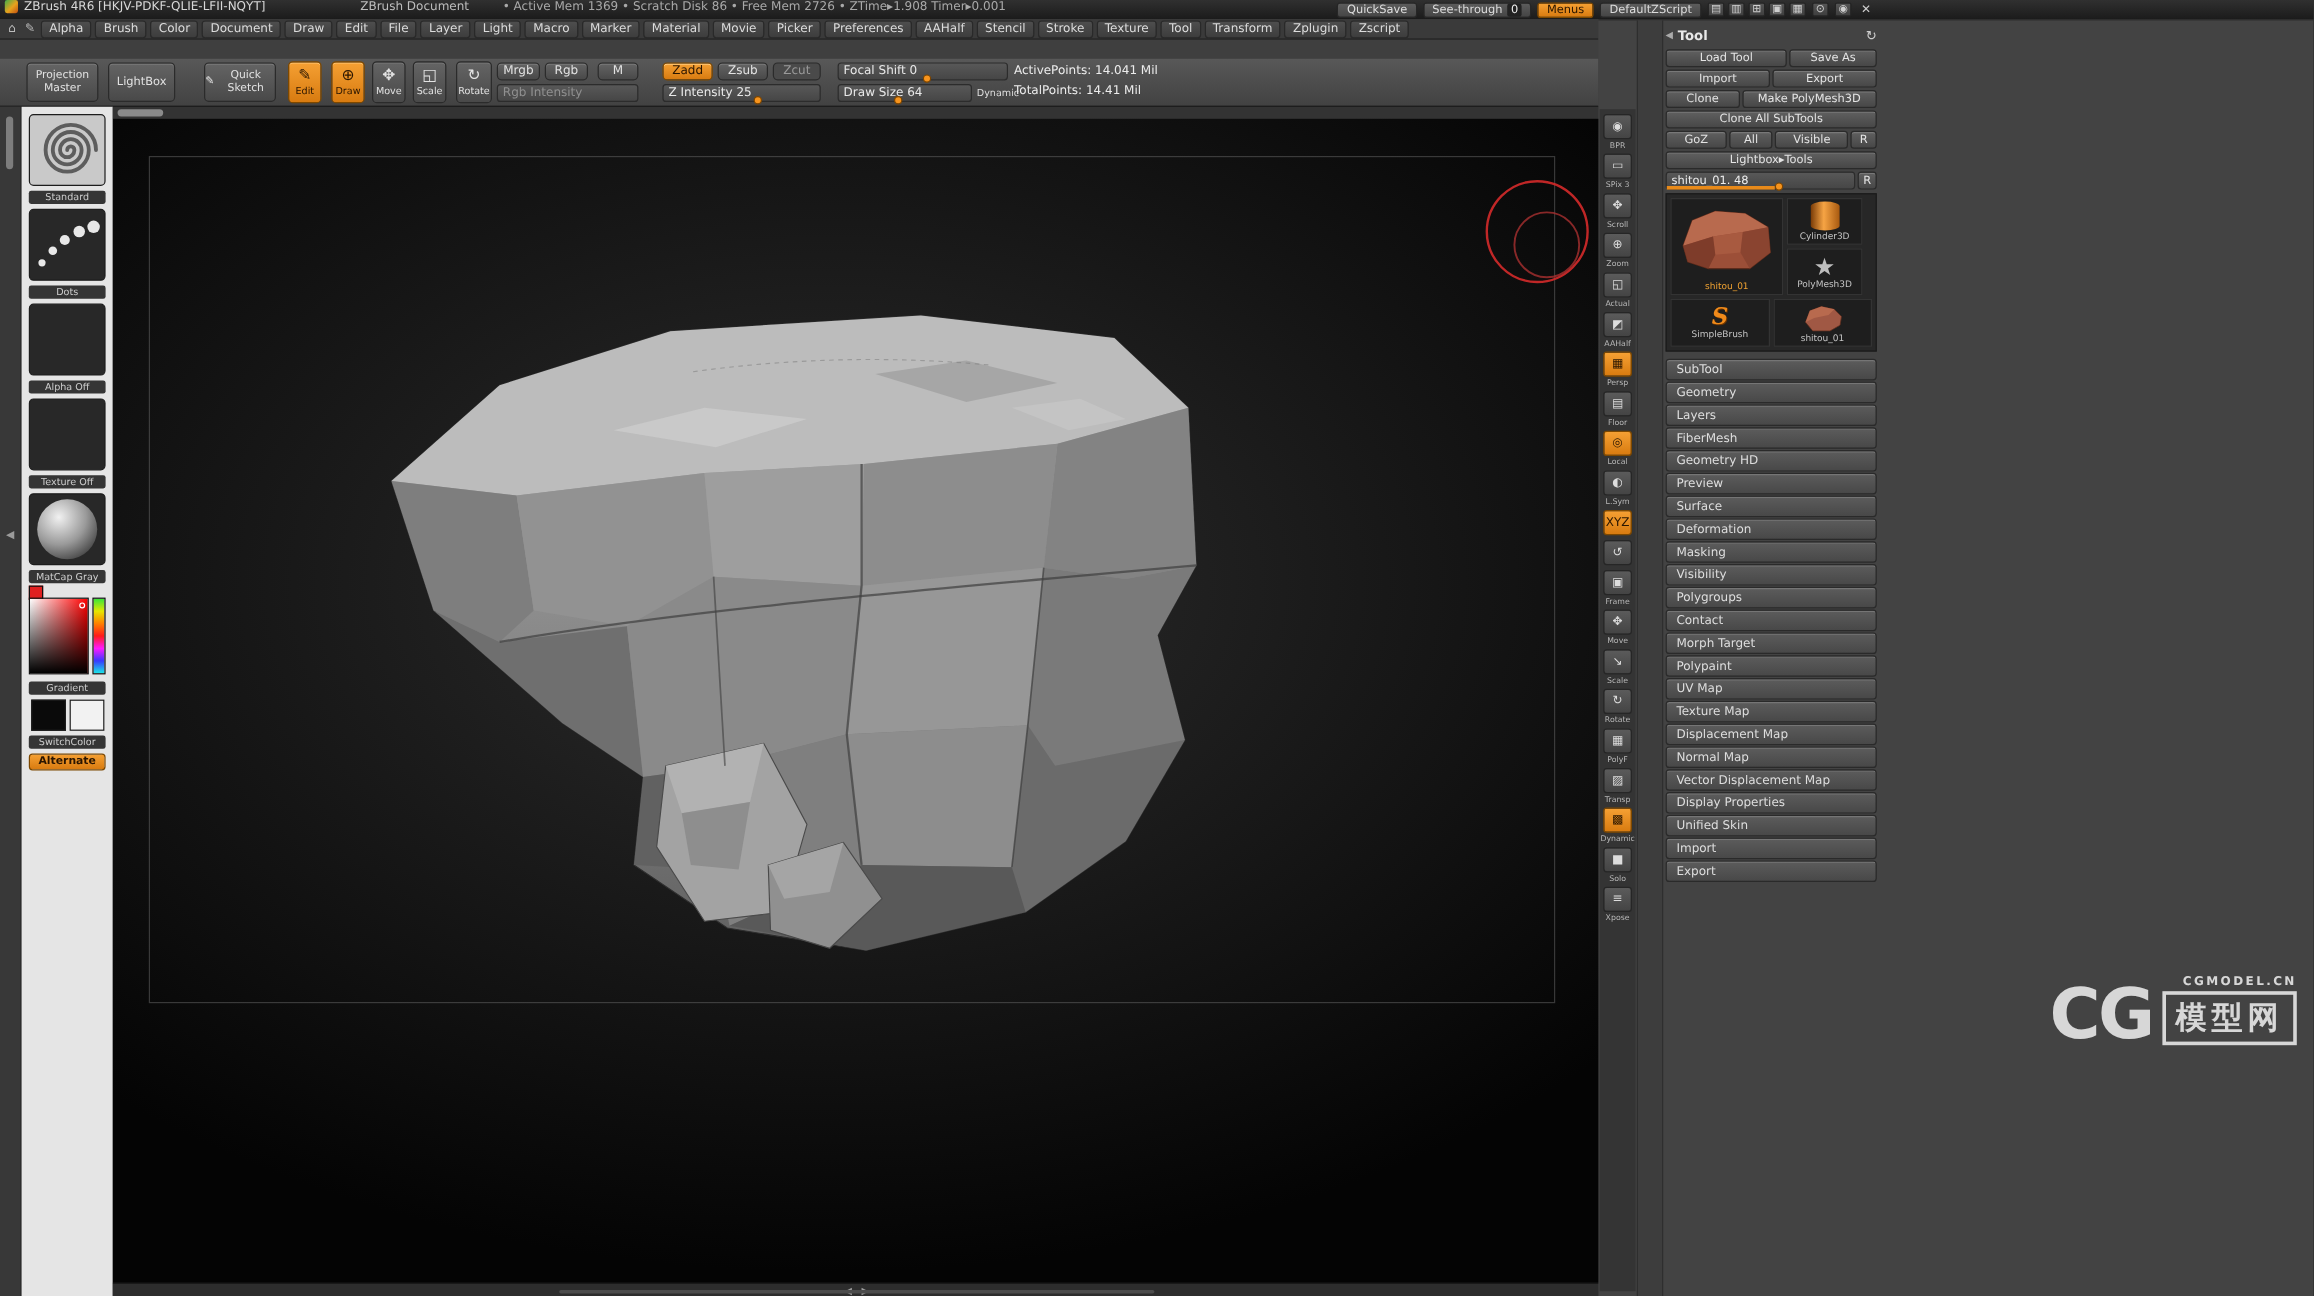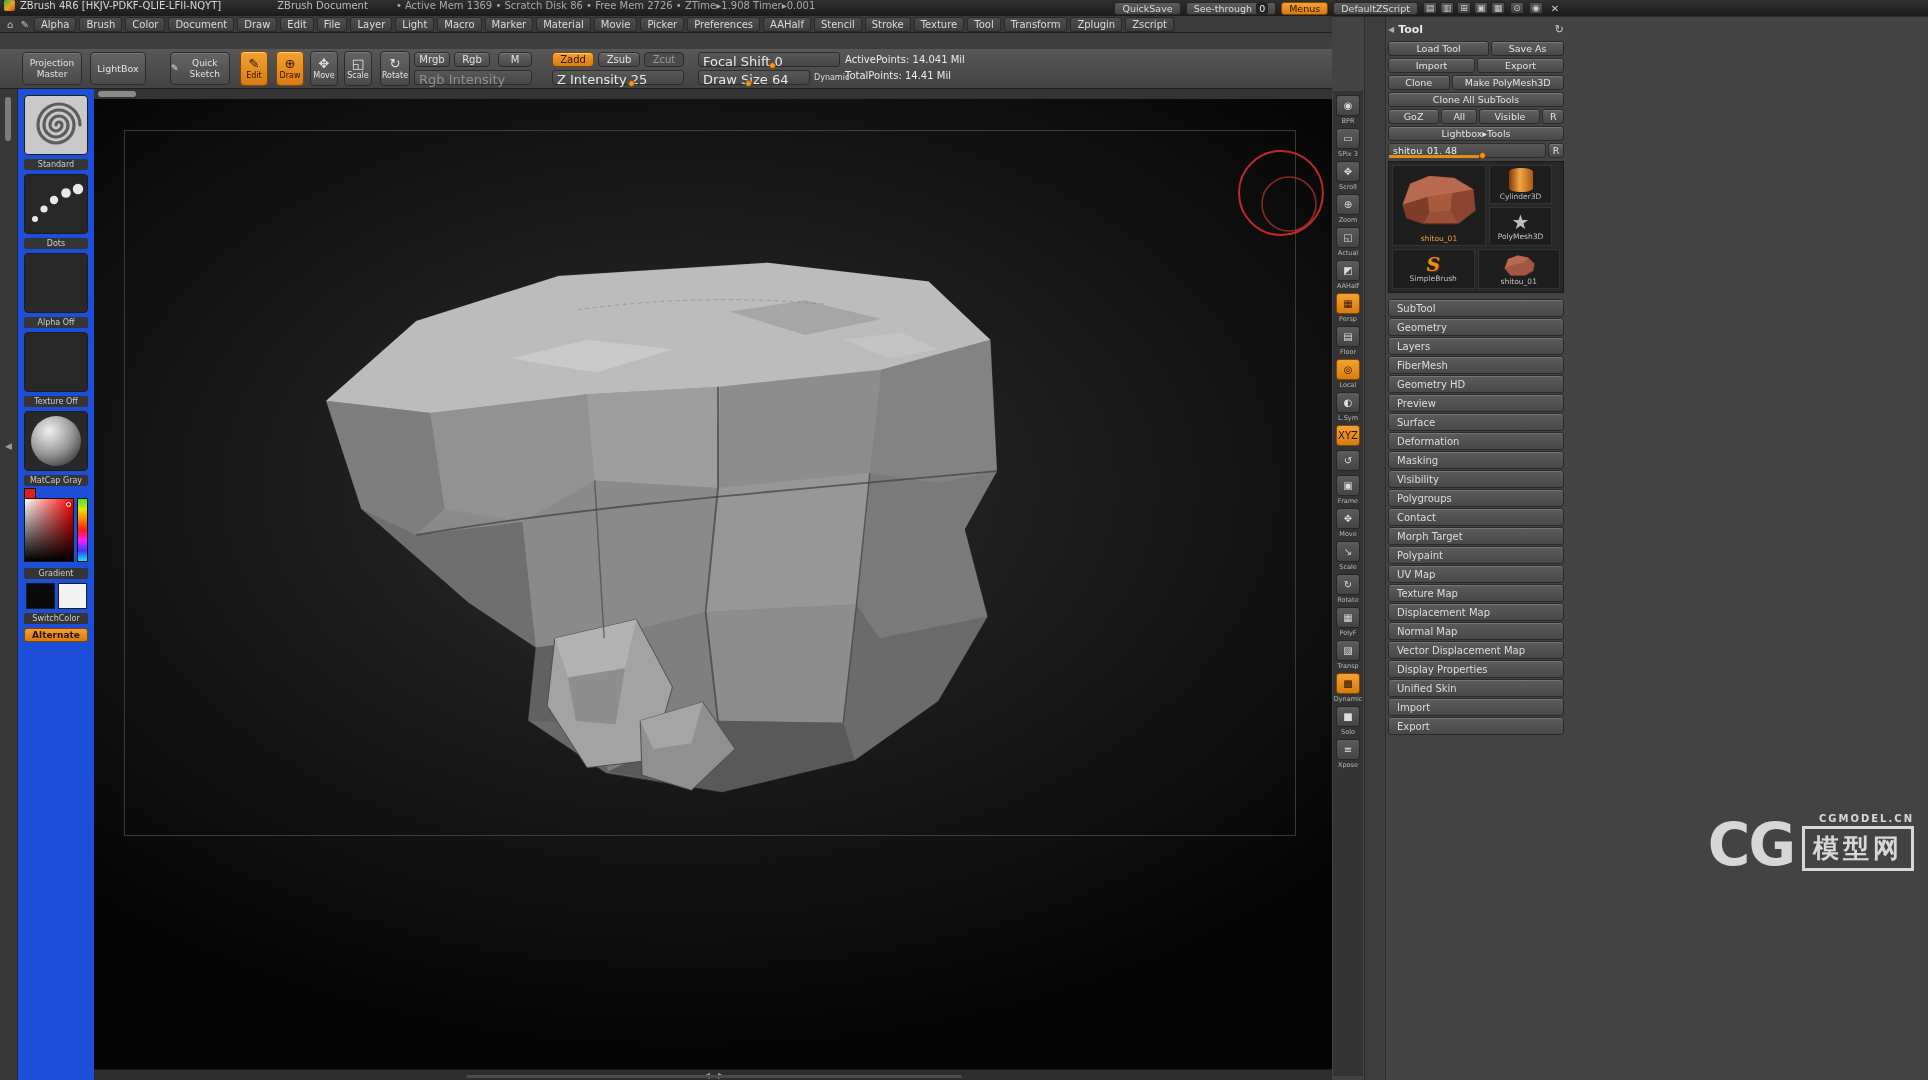--- a/index.html
+++ b/index.html
@@ -7,21 +7,21 @@
               font-family:"DejaVu Sans", sans-serif; }
   .app { position:relative; width:1928px; height:1080px; background:#3f3f3f; }
 
   
   .titlebar { position:absolute; left:0; top:0; width:1928px; height:16px;
               background:linear-gradient(#303030,#1b1b1b); color:#c6c6c6;
               font-size:10px; display:flex; align-items:flex-start; padding:0 4px; }
   .tb-logo { width:11px; height:11px; border-radius:2px; margin-right:5px;
              background:linear-gradient(135deg,#3fae4a 0%,#e8a21d 55%,#c05010 100%); }
   .tb-app { color:#d8d8d8; white-space:nowrap; }
-  .tb-doc { margin-left:56px; color:#bdbdbd; white-space:nowrap; }
+  .tb-doc { margin-left:79px; color:#bdbdbd; white-space:nowrap; }
   .tb-stats { margin-left:28px; color:#a9a9a9; white-space:nowrap; }
   .tb-right { position:absolute; right:366px; top:1px; height:14px; display:flex; align-items:center; gap:5px; }
   .tb-btn { height:13px; padding:0 7px; font-size:9.5px; color:#ddd; display:flex; align-items:center;
             background:linear-gradient(#5c5c5c,#454545); border:1px solid #262626; border-radius:3px; white-space:nowrap; }
   .tb-btn.orange { background:linear-gradient(#f5a033,#d87b10); color:#2a1600; border-color:#7d4800; }
   .tb-val { display:inline-block; margin-left:4px; padding:0 3px; background:#222; border-radius:2px; color:#eee; }
   .ti { width:14px; height:12px; font-size:9px; color:#cfcfcf; display:inline-flex;
         align-items:center; justify-content:center; background:linear-gradient(#565656,#3e3e3e);
         border:1px solid #242424; border-radius:2px; }
   .ti.plain { background:none; border:none; font-size:10px; }
@@ -44,36 +44,36 @@
            border:1px solid #2b2b2b; box-shadow:inset 0 1px 0 #7a7a7a; color:#e2e2e2;
            display:flex; align-items:center; justify-content:center; text-align:center; }
   .tsbtn.two { font-size:9px; line-height:1.15; }
   .tsicon { flex-direction:column; gap:0; font-size:8px; }
   .tsicon .g { font-size:13px; line-height:14px; }
   .tsbtn.on { background:linear-gradient(#f5a033,#d87b10); color:#2a1500; border-color:#7d4800; box-shadow:inset 0 1px 0 #ffc97a; }
   .tstxt { height:15px; font-size:10px; padding:0 4px; }
   .tstxt.on { background:linear-gradient(#f5a033,#d87b10); color:#2a1500; border-color:#7d4800; }
   .tstxt.dis { color:#9a9a9a; background:#4a4a4a; box-shadow:none; }
   .zslider { position:absolute; height:15px; background:linear-gradient(#585858,#464646);
-             border:1px solid #2c2c2c; border-radius:3px; font-size:13px; color:#e8e8e8;text-align:right; }
+             border:1px solid #2c2c2c; border-radius:3px; font-size:10px; color:#e8e8e8;text-align:right; }
   .zslider .zs-text { position:absolute; left:4px; top:1px; white-space:nowrap; }
   .zs-dot { position:absolute; bottom:-3px; width:7px; height:7px; border-radius:50%;
             background:#f7941d; border:1px solid #7a4400; }
   .zs-fill { position:absolute; bottom:-1px; left:0; height:3px; background:#e88a1a; }
   .zslider.dis { color:#909090; }
   .ts-label { position:absolute; font-size:8px; color:#ddd; }
   .stat { position:absolute; font-size:10px; color:#ececec; white-space:nowrap; }
 
   
   .workspace { position:absolute; left:0; top:73px; width:1332px; height:991px; }
   .left-strip { position:absolute; left:0; top:0; width:18px; height:991px; background:#383838; border-right:1px solid #262626; }
   .ls-handle { position:absolute; left:5px; top:8px; width:6px; height:44px; background:#7d7d7d; border-radius:3px; }
   .ls-arrow { position:absolute; left:5px; top:352px; font-size:9px; color:#9b9b9b; }
 
-  .left-tray { position:absolute; left:18px; top:0; width:76px; height:991px; background:#1d4ed8;
+  .left-tray { position:absolute; left:18px; top:0; width:76px; height:991px; background:#e5e5e5;
                display:flex; flex-direction:column; align-items:center; padding-top:6px; gap:4px; }
   .lt-thumb { width:64px; height:60px; background:#282828; border:1px solid #1d1d1d; border-radius:4px;
               display:flex; align-items:center; justify-content:center; overflow:hidden; }
   .lt-label { width:64px; font-size:8px; color:#cdcdcd; text-align:center; background:#353535;
               border-radius:2px; padding:1px 0; }
   .lt-thumb.light { background:#c9c9c9; }
   .sphere { width:50px; height:50px; border-radius:50%;
             background:radial-gradient(circle at 36% 30%, #f1f1f1, #9a9a9a 48%, #343434 88%); }
   .picker { position:relative; width:64px; height:74px; }
   .sv { position:absolute; left:0; top:8px; width:50px; height:64px;

